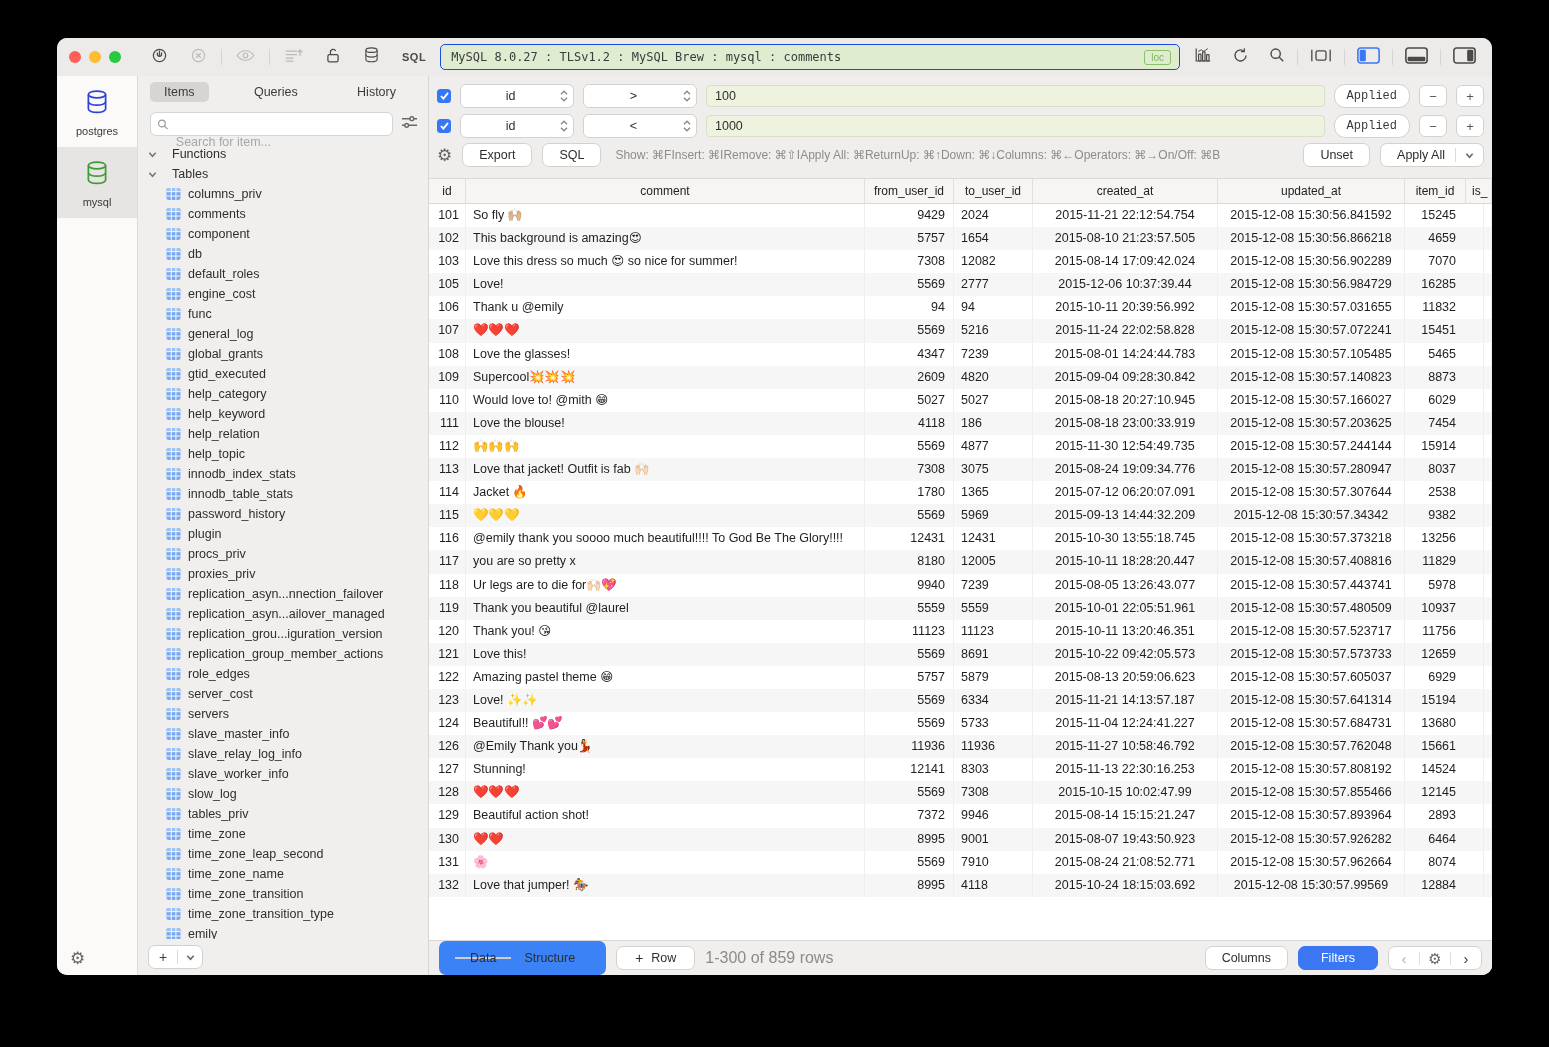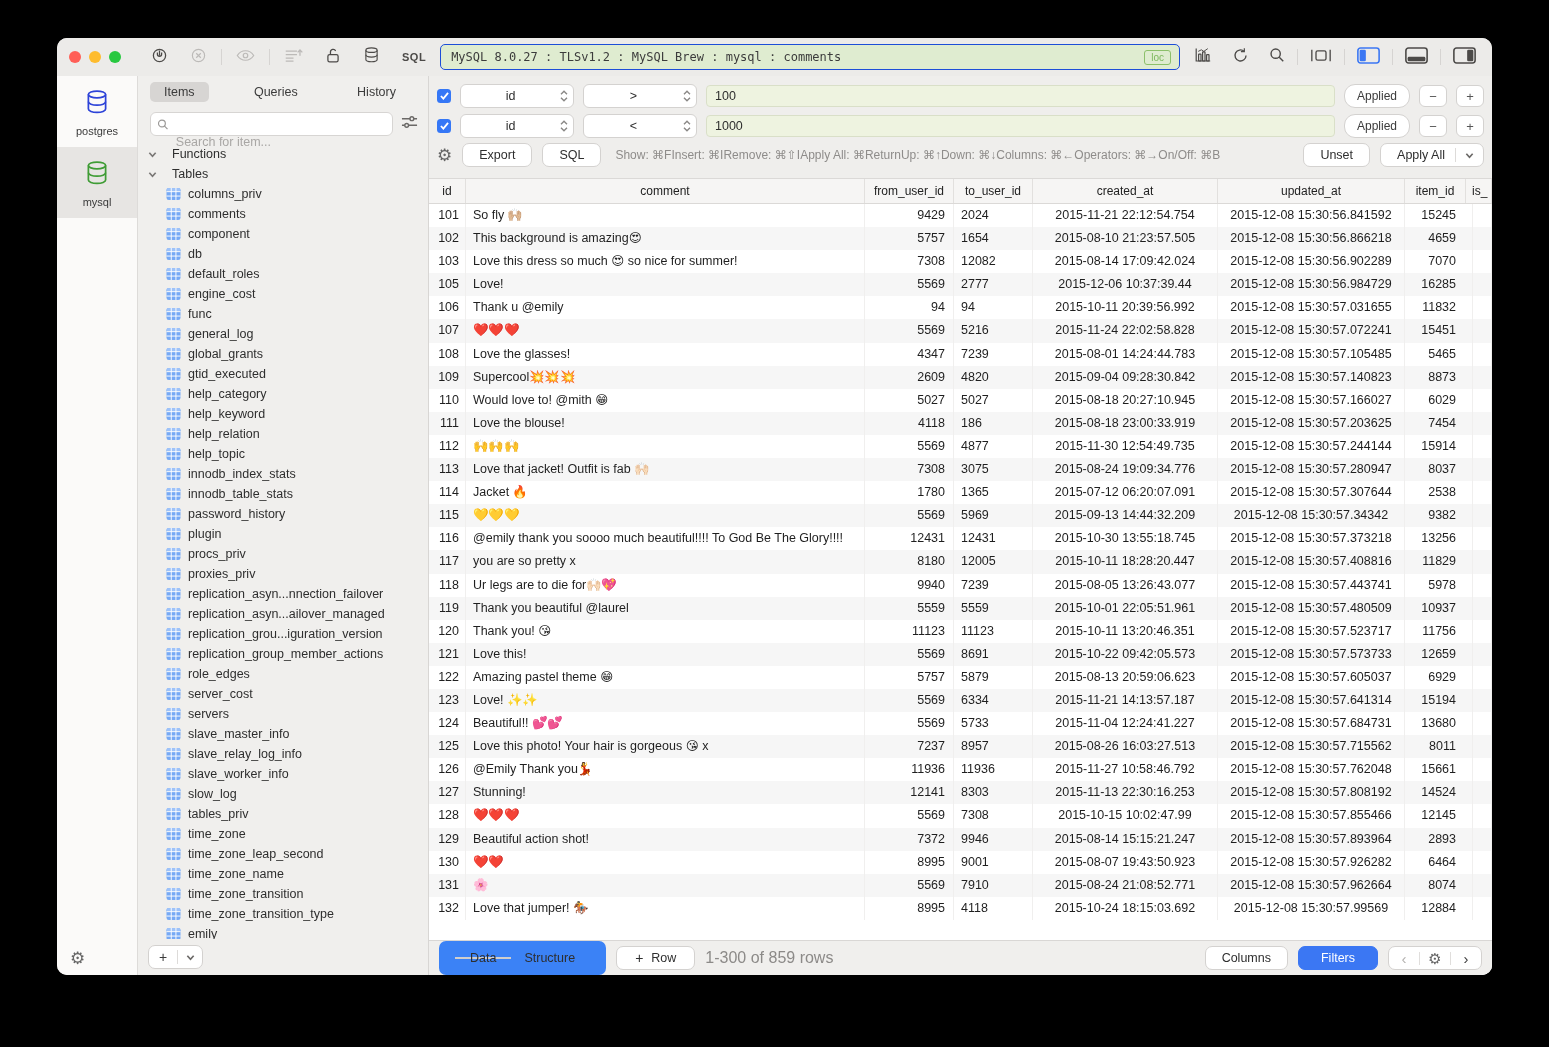--- a/index.html
+++ b/index.html
@@ -44,21 +44,21 @@
   
   .main{flex:1;display:flex;flex-direction:column;background:#fff;min-width:0;}
   .filter-area{height:102px;background:#efeeec;position:relative;flex:none;}
   .f-row{position:absolute;left:8px;right:8px;height:22px;display:flex;align-items:center;gap:9px;}
   .f-row1{top:9px;} .f-row2{top:39px;}
   .checkbox{width:14px;height:14px;border-radius:3.5px;background:#3577f6;display:flex;align-items:center;justify-content:center;flex:none;}
   .f-select{width:112px;height:22px;background:#fff;border:1px solid #d4d2d0;border-radius:6px;display:flex;align-items:center;flex:none;font-size:12.5px;color:#2e2e2e;}
   .f-select .sel-text{flex:1;text-align:center;}
   .f-select .stepper{margin-right:5px;display:flex;}
   .val-input{flex:1;height:20px;background:#eef3e0;border:1px solid #d9dfc8;border-radius:4px;font-size:12.5px;color:#2e2e2e;padding:0 8px;outline:none;font-family:inherit;min-width:0;}
-  .pill-btn{height:22px;background:#fff;border:1px solid #d4d2d0;border-radius:11px;font-size:12px;color:#3b3b3b;display:flex;align-items:center;padding:0 12px;flex:none;}
+  .pill-btn{height:22px;background:#fff;border:1px solid #d4d2d0;border-radius:11px;font-size:12px;color:#3b3b3b;display:flex;align-items:center;padding:0 12px;flex:none;font-family:Liberation Mono, monospace;}
   .sq-btn{width:26px;height:20px;background:#fff;border:1px solid #d4d2d0;border-radius:6px;display:flex;align-items:center;justify-content:center;font-size:13px;color:#555;flex:none;}
   .f-toolbar{position:absolute;left:8px;right:8px;top:68px;height:22px;display:flex;align-items:center;gap:10px;}
   .gear-glyph{font-size:17px;color:#666;line-height:1;}
   .btn{height:22px;background:#fff;border:1px solid #d4d2d0;border-radius:7px;font-size:12.5px;color:#2e2e2e;display:flex;align-items:center;padding:0 16px;flex:none;}
   .hints{flex:1;display:flex;gap:0;overflow:hidden;white-space:nowrap;font-size:12px;color:#8e8c8a;margin-left:4px;}
   .apply-all{height:22px;background:#fff;border:1px solid #d4d2d0;border-radius:7px;font-size:12.5px;color:#2e2e2e;display:flex;align-items:center;flex:none;}
   .apply-all .aa-label{padding:0 10px 0 16px;}
   .apply-all .aa-div{width:1px;height:14px;background:#dddbd9;}
   .apply-all .aa-chev{padding:0 9px;display:flex;}
   
@@ -69,21 +69,21 @@
   .tr:nth-child(even){background:#f6f6f6;}
   .td{line-height:23.1px;overflow:hidden;white-space:nowrap;border-right:1px solid #f0efee;}
   .c0{width:36px;flex:none;} .c1{width:398px;flex:none;} .c2{width:88px;flex:none;}
   .c3{width:78px;flex:none;} .c4{width:184px;flex:none;} .c5{width:186px;flex:none;}
   .c6{width:60px;flex:none;} .c7{flex:1;min-width:0;}
   .td.c0{text-align:right;padding-right:6px;width:30px;}
   .td.c1{padding-left:7px;width:391px;}
   .td.c2{text-align:right;padding-right:8px;width:80px;}
   .td.c3{padding-left:7px;width:71px;}
   .td.c4{text-align:center;} .td.c5{text-align:center;}
-  .td.c6{text-align:right;padding-right:16px;width:51px;}
+  .td.c6{text-align:right;padding-right:27px;width:51px;}
   .th.c7{justify-content:flex-start;padding-left:6px;}
   
   .bottombar{height:34px;background:#f0efed;border-top:1px solid #d9d7d5;display:flex;align-items:center;padding:0 10px;gap:10px;flex:none;}
   .seg{display:flex;background:#3b82f6;border-radius:7px;padding:17px;height:22px;box-sizing:border-box;font-size:12.5px;color:#2e2e2e;}
   .seg-item{display:flex;align-items:center;padding:0 14px;border-radius:6px;}
   .seg-item.active{background:#fff;box-shadow:0 0 0 1px #d0cecc;}
   .row-btn{height:22px;background:#fff;border:1px solid #d4d2d0;border-radius:7px;font-size:12.5px;color:#2e2e2e;display:flex;align-items:center;gap:8px;padding:0 18px;}
   .status{flex:1;font-size:16px;color:#8c8a88;}
   .filters-btn{height:22px;background:#3b77f3;border:1px solid #3b77f3;border-radius:7px;font-size:12.5px;color:#fff;display:flex;align-items:center;padding:0 22px;}
   .pager{display:flex;align-items:center;background:#fff;border:1px solid #d4d2d0;border-radius:7px;height:22px;}
@@ -908,30 +908,20 @@
             <div class="td c0">124</div>
             <div class="td c1">Beautiful!! 💕💕</div>
             <div class="td c2">5569</div>
             <div class="td c3">5733</div>
             <div class="td c4">2015-11-04 12:24:41.227</div>
             <div class="td c5">2015-12-08 15:30:57.684731</div>
             <div class="td c6">13680</div>
             <div class="td c7"></div>
           </div>
           <div class="tr">
-            <div class="td c0">125</div>
-            <div class="td c1">Love this photo! Your hair is gorgeous 😘 x</div>
-            <div class="td c2">7237</div>
-            <div class="td c3">8957</div>
-            <div class="td c4">2015-08-26 16:03:27.513</div>
-            <div class="td c5">2015-12-08 15:30:57.715562</div>
-            <div class="td c6">8011</div>
-            <div class="td c7"></div>
-          </div>
-          <div class="tr">
             <div class="td c0">126</div>
             <div class="td c1">@Emily Thank you💃</div>
             <div class="td c2">11936</div>
             <div class="td c3">11936</div>
             <div class="td c4">2015-11-27 10:58:46.792</div>
             <div class="td c5">2015-12-08 15:30:57.762048</div>
             <div class="td c6">15661</div>
             <div class="td c7"></div>
           </div>
           <div class="tr">

